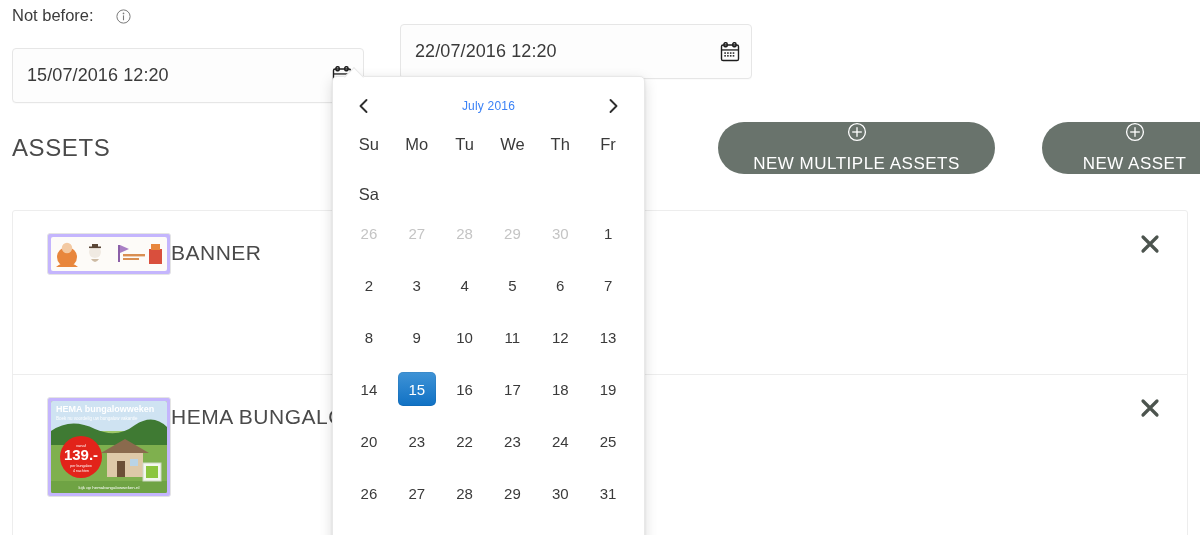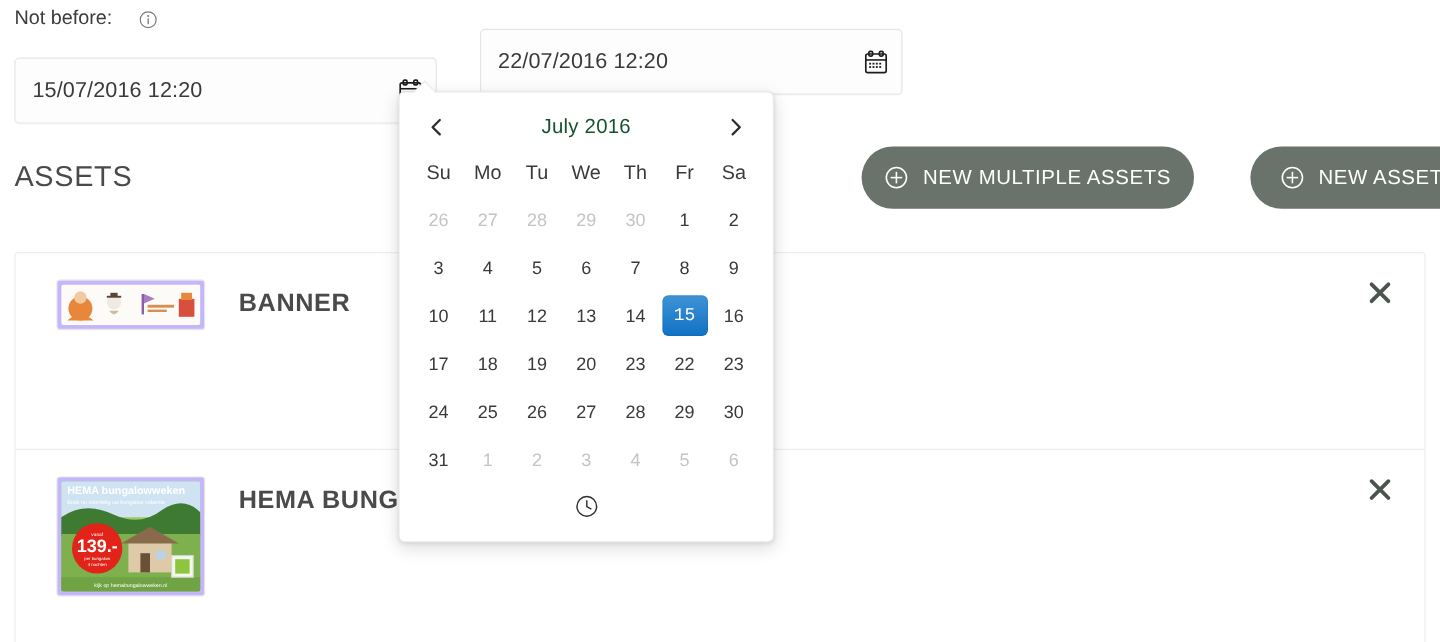--- a/index.html
+++ b/index.html
@@ -122,20 +122,21 @@
     display: flex;
     align-items: center;
     justify-content: center;
     gap: 12px;
     padding: 0 28px;
     font-family: "Liberation Sans", sans-serif;
     font-size: 17px;
     letter-spacing: 0.5px;
     cursor: pointer;
     white-space: nowrap;
+    flex-direction: column;
   }
   .btn .plus-icon { display: flex; align-items: center; }
   .btn-new-multiple { left: 718px; width: 277px; }
   .btn-new-asset    { left: 1042px; width: 185px; }
 
   
   .asset-list {
     position: absolute;
     top: 210px;
     left: 12px;
@@ -160,26 +161,25 @@
     background: #c4b5fd;
     padding: 3px;
     flex: none;
     overflow: hidden;
   }
   .thumb.banner   { width: 124px; height: 42px; }
   .thumb.bungalow { width: 124px; height: 100px; }
   .thumb svg { display: block; border-radius: 2px; }
 
   .asset-name {
-    margin-left: 28px;
     margin-top: 8px;
     font-size: 21px;
     letter-spacing: 0.5px;
     color: #4a4a4a;
-    font-weight: 700;
+    font-weight: 400;
     white-space: nowrap;
   }
 
   .remove-btn {
     position: absolute;
     right: 24px;
     top: 20px;
     width: 26px;
     height: 26px;
     border: 0;
@@ -229,29 +229,29 @@
     border: 0;
     background: transparent;
     cursor: pointer;
     display: flex;
     align-items: center;
     justify-content: center;
     padding: 0;
     color: #2e2e2e;
   }
   .dp-title {
-    font-size: 17px;
-    color: #14532d;
+    font-size: 12px;
+    color: #3b82f6;
     letter-spacing: 0.2px;
     font-weight: 400;
   }
   .dp-grid {
     display: grid;
-    grid-template-columns: repeat(7, 1fr);
-    row-gap: 0;
+    grid-template-columns: repeat(6, 1fr);
+    row-gap: 12px;
   }
   .dp-dow {
     height: 38px;
     display: flex;
     align-items: center;
     justify-content: center;
     font-size: 16.5px;
     color: #3a3a3a;
   }
   .dp-day {
@@ -274,21 +274,20 @@
     align-items: center;
     justify-content: center;
     border-radius: 4px;
   }
   .dp-day.muted { color: #c4c4c4; }
   .dp-day.selected .pill {
     background: linear-gradient(180deg, #3f93d6 0%, #1071c4 100%);
     color: #ffffff;
     border-radius: 5px;
     box-shadow: inset 0 0 0 1px rgba(0,0,0,0.05);
-    font-family: Liberation Mono, monospace;
   }
   .dp-footer {
     height: 34px;
     display: flex;
     align-items: center;
     justify-content: center;
     margin-top: 2px;
   }
   .dp-time-btn {
     width: 26px;

